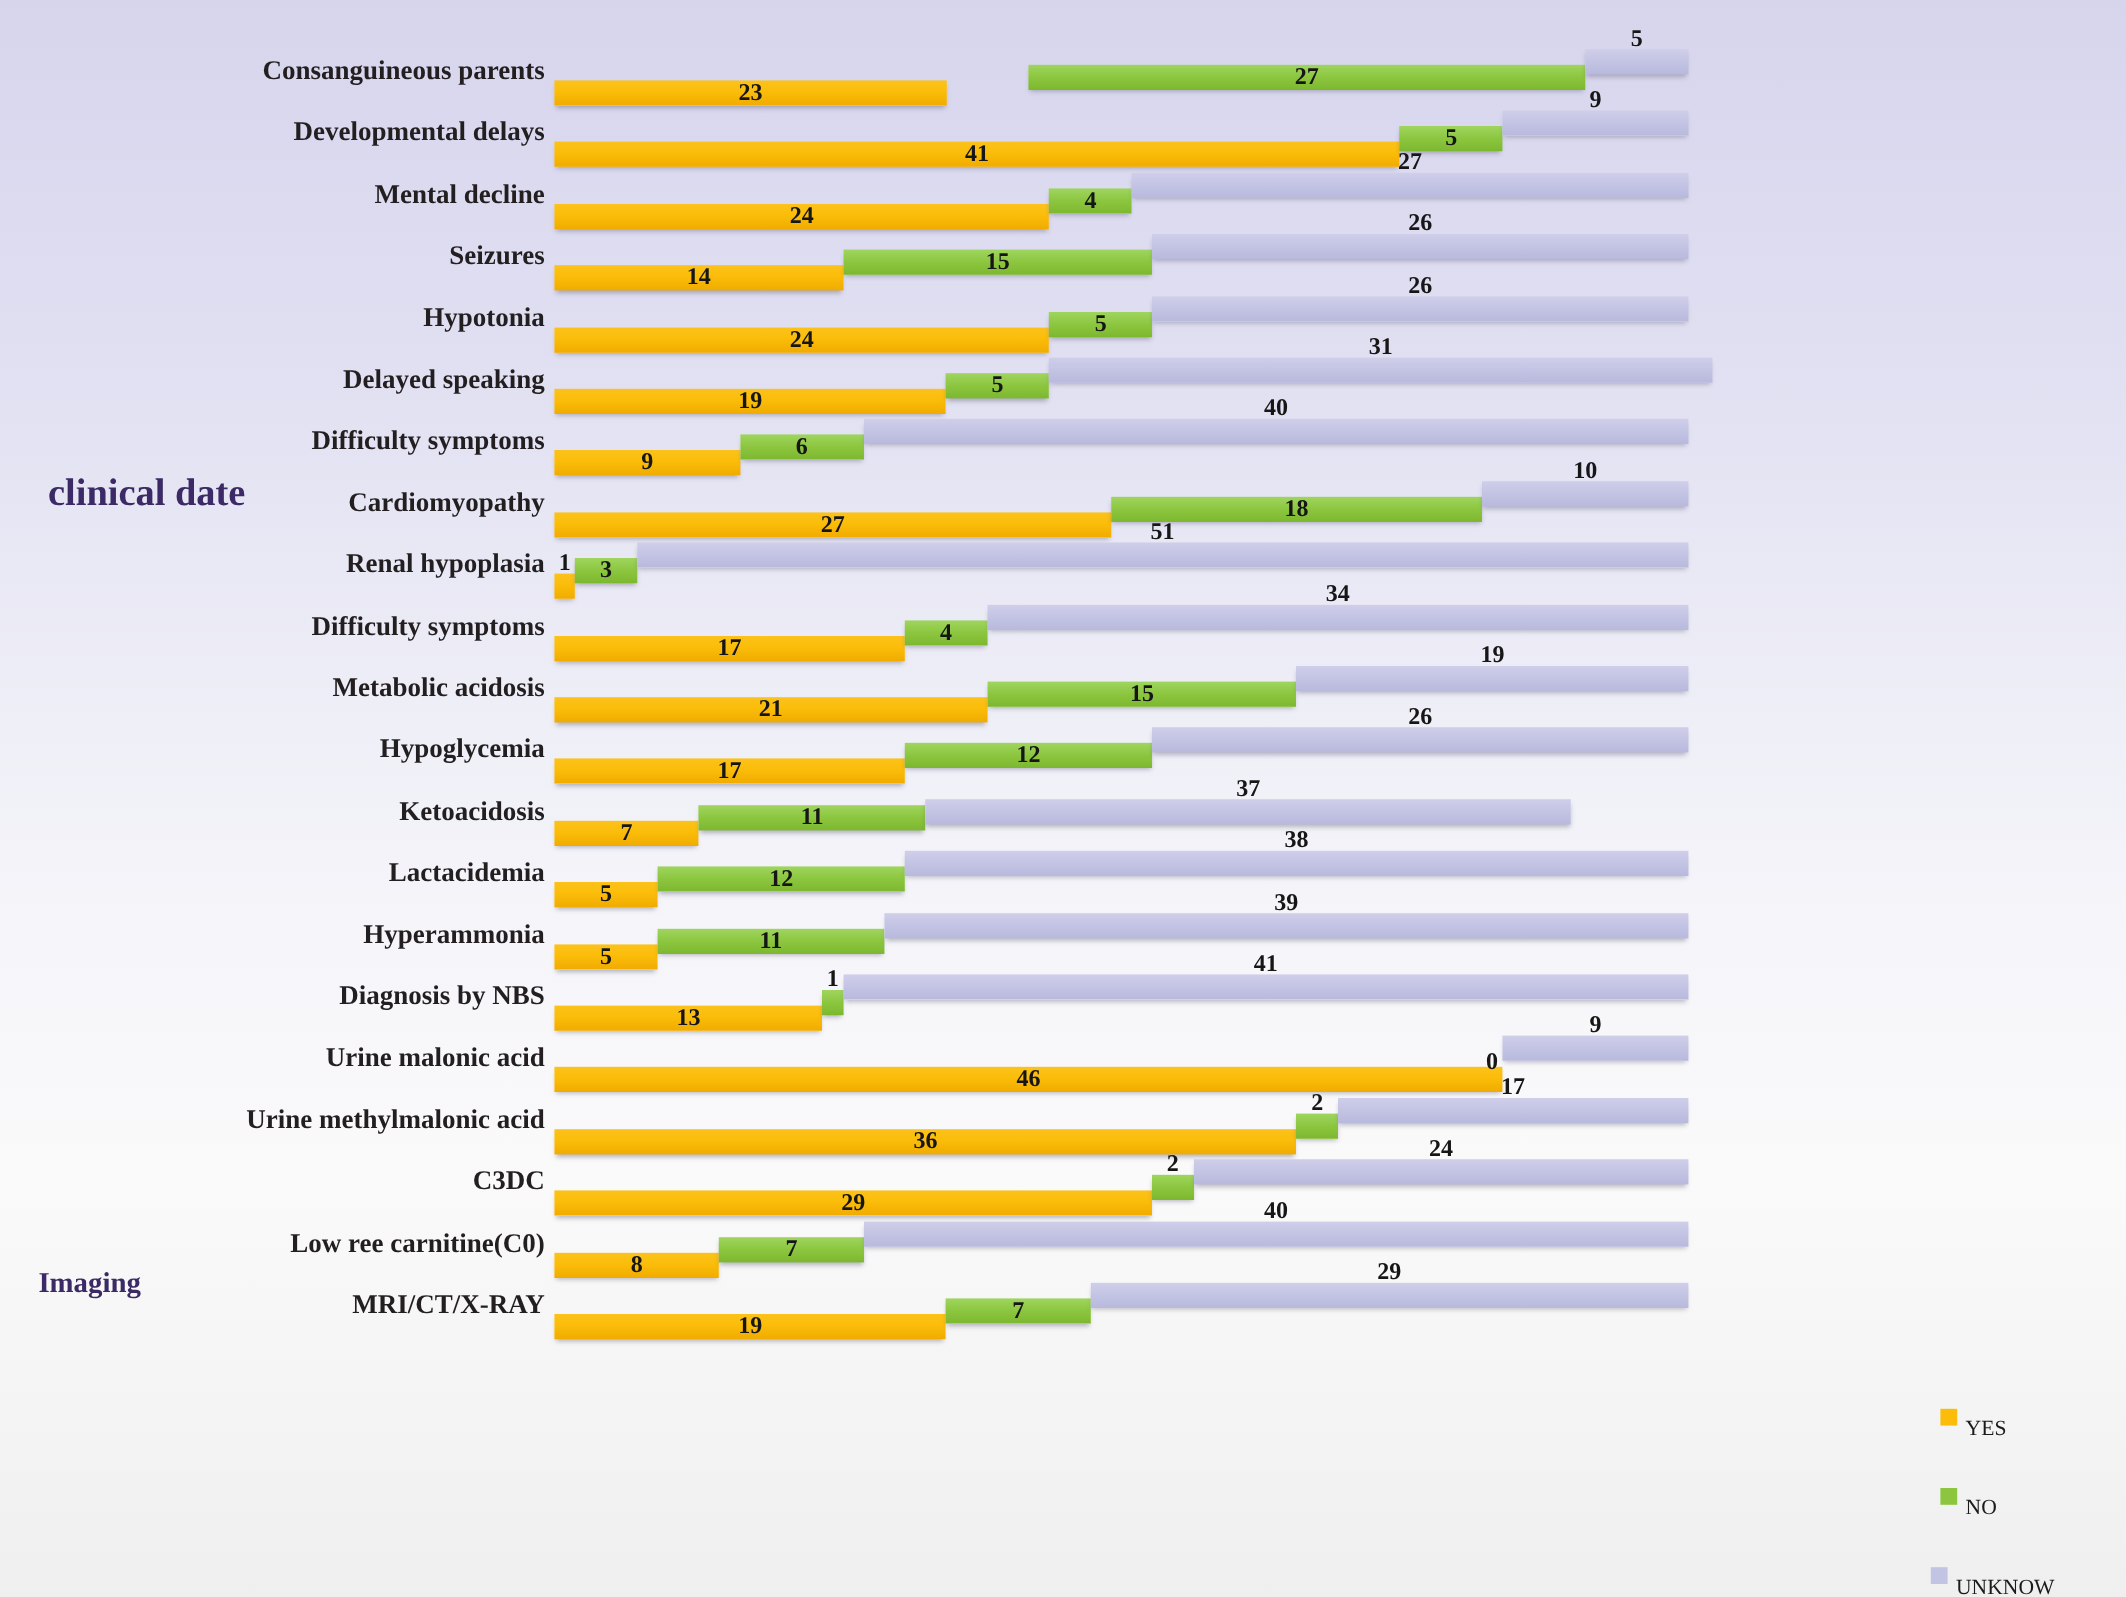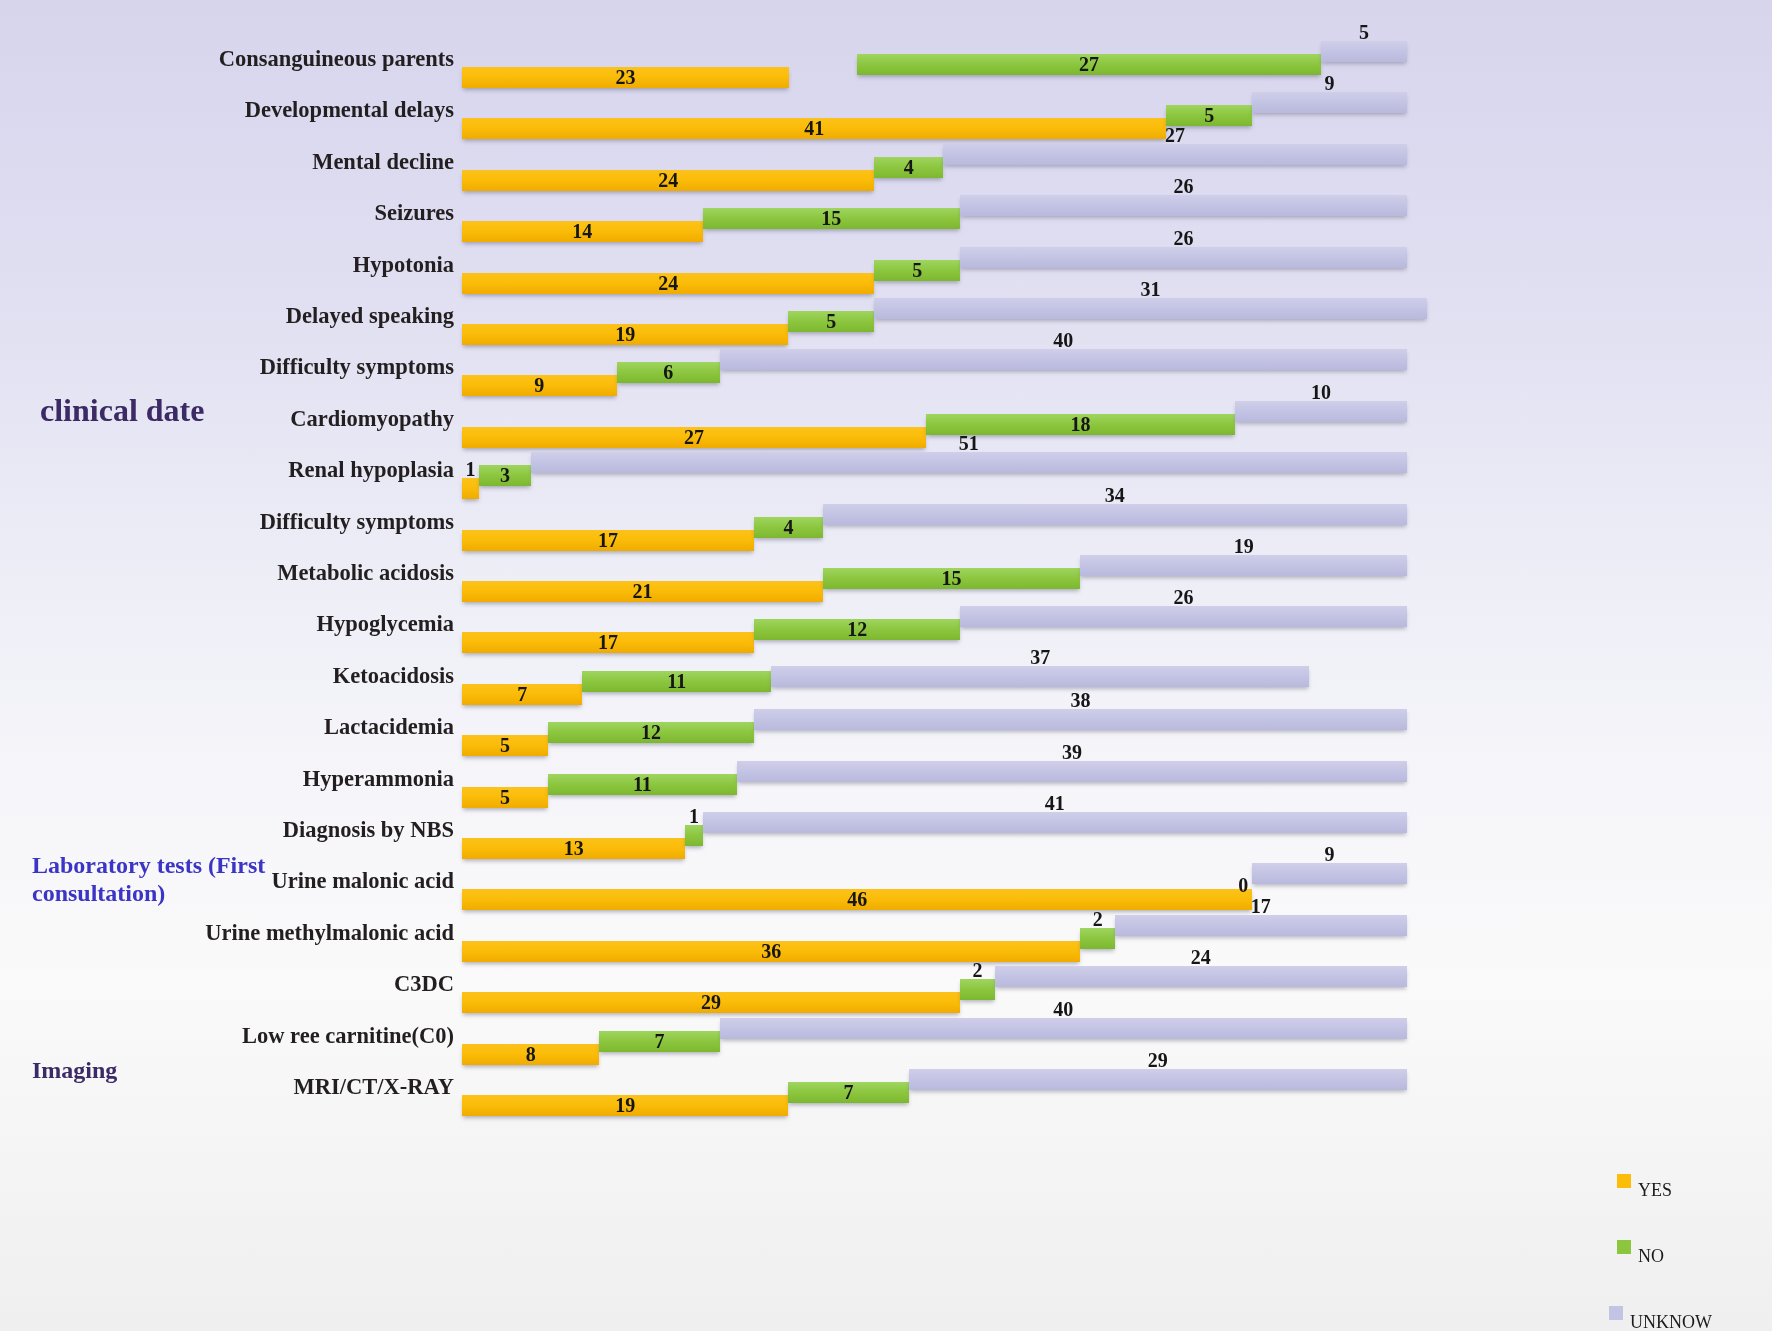--- a/index.html
+++ b/index.html
@@ -50,21 +50,20 @@
   #legend-yes{top:0;left:0;}
   #legend-no{top:66px;left:0;}
   #legend-unknow{top:132px;left:-8px;}
 </style>
 </head>
 <body>
 
 <div id="chart-root">
 
   <div class="group-label" id="group-clinical" style="color: rgb(59, 42, 102);">clinical date</div>
-  <div class="group-label" id="group-lab" style="color: rgb(59, 53, 198);">Laboratory tests (First consultation)</div>
   <div class="group-label" id="group-imaging" style="color: rgb(59, 42, 102);">Imaging</div>
 
   <div id="rows">
       <div class="row" style="top: 33px;">
         <div class="row-label">Consanguineous parents</div>
         <div class="bars">
           <div class="seg seg-yes inside" style="left: 0px; width: 327px; top: 34px;">
             <span class="cap">23</span>
           </div>
           <div class="seg seg-no inside" style="left: 395.14px; width: 463.86px; top: 21px;">

